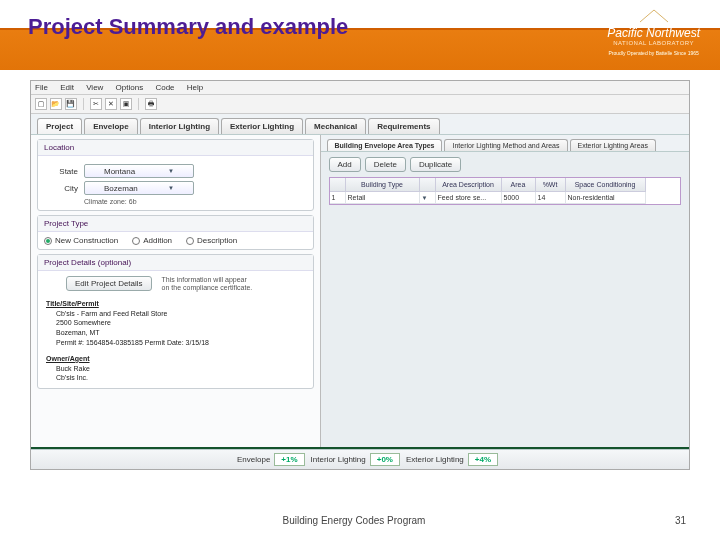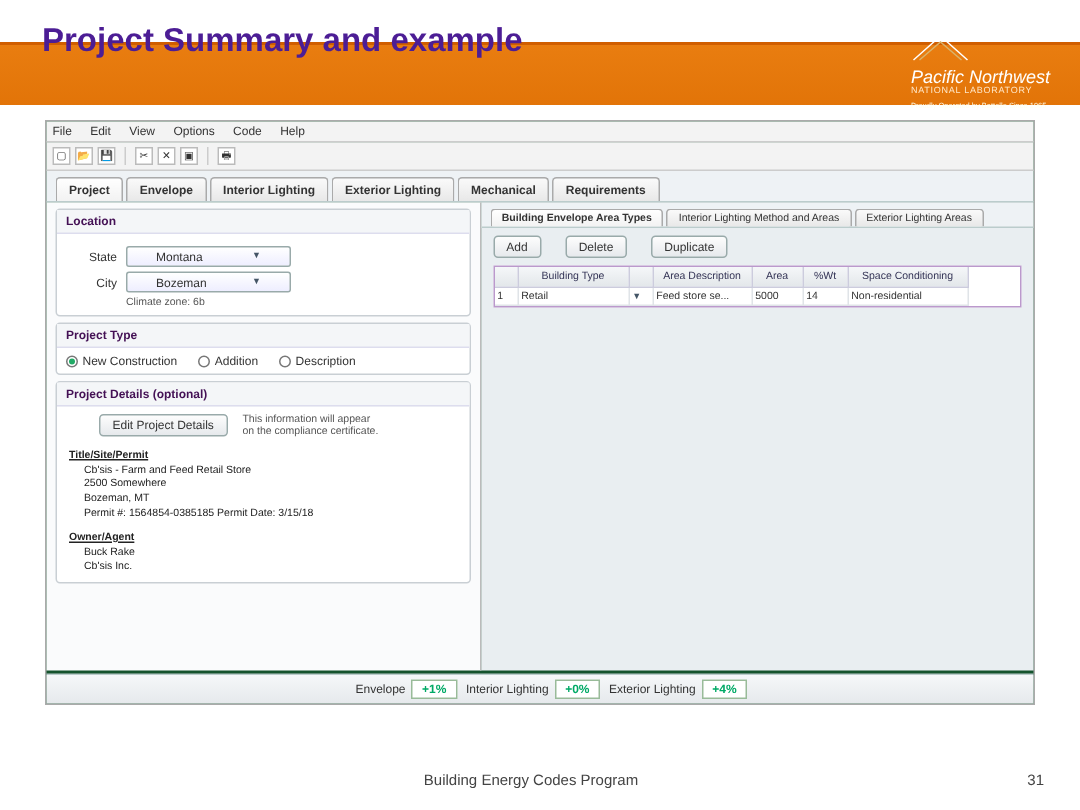--- a/index.html
+++ b/index.html
@@ -32,22 +32,22 @@
   .slide-title {
     position: absolute;
     left: 28px; top: 14px;
     font-size: 22px;
     font-weight: bold;
     color: #4c1d95;
     z-index: 2;
   }
   .brand {
     position: absolute;
-    right: 20px; top: 22px;
-    text-align: left;
+    right: 20px; top: 4px;
+    text-align: center;
     color: #fff;
     z-index: 2;
   }
   .brand-logo {
     display: inline-block;
     width: 40px; height: 20px;
     position: relative;
   }
   .brand-logo svg { width: 40px; height: 20px; }
   .brand-name { font-size: 12px; font-style: italic; color: #fff; }
@@ -127,21 +127,21 @@
   }
 
   .group {
     margin: 4px 6px;
     border: 1px solid #c9cfd4;
     border-radius: 3px;
     background: #fff;
   }
   .group-title {
     font-size: 8px;
-    font-weight: bold;
+    font-weight: normal;
     color: #415;
     padding: 3px 6px;
     background: #f4f6f8;
     border-bottom: 1px solid #dde;
   }
   .group-body { padding: 5px 8px; }
   .row { display: flex; align-items: center; margin: 3px 0; gap: 6px; }
   .lbl { width: 32px; text-align: right; font-size: 8px; color: #333; }
   .select {
     flex: 0 0 110px;
@@ -188,21 +188,21 @@
     font-size: 7px;
     background: linear-gradient(#fafafa,#e8e8e8);
     border: 1px solid #aaa;
     border-bottom: none;
     border-radius: 3px 3px 0 0;
     white-space: nowrap;
   }
   .sub-tab.active { background: linear-gradient(#fff,#f2f2f2); font-weight: bold; }
 
   .action-row {
-    display: flex; gap: 16px; padding: 5px 8px; text-align: right;
+    display: flex; gap: 4px; padding: 5px 8px; text-align: right;
   }
 
   .tbl {
     margin: 0 8px;
     border: 1px solid #b9c;
     background: #fff;
   }
   .tbl-head, .tbl-row {
     display: grid;
     grid-template-columns: 16px 74px 16px 66px 34px 30px 80px;
@@ -252,21 +252,21 @@
   .footer-text {
     position: absolute;
     left: 0; right: 12px;
     bottom: 14px;
     text-align: center;
     font-size: 10px;
     color: #444;
   }
   .page-num {
     position: absolute;
-    right: 24px;
+    right: 34px;
     bottom: 14px;
     font-size: 10px;
     color: #444;
   }
 </style>
 </head>
 <body>
 
 <div class="slide-header">
   <div class="header-bg"></div>

